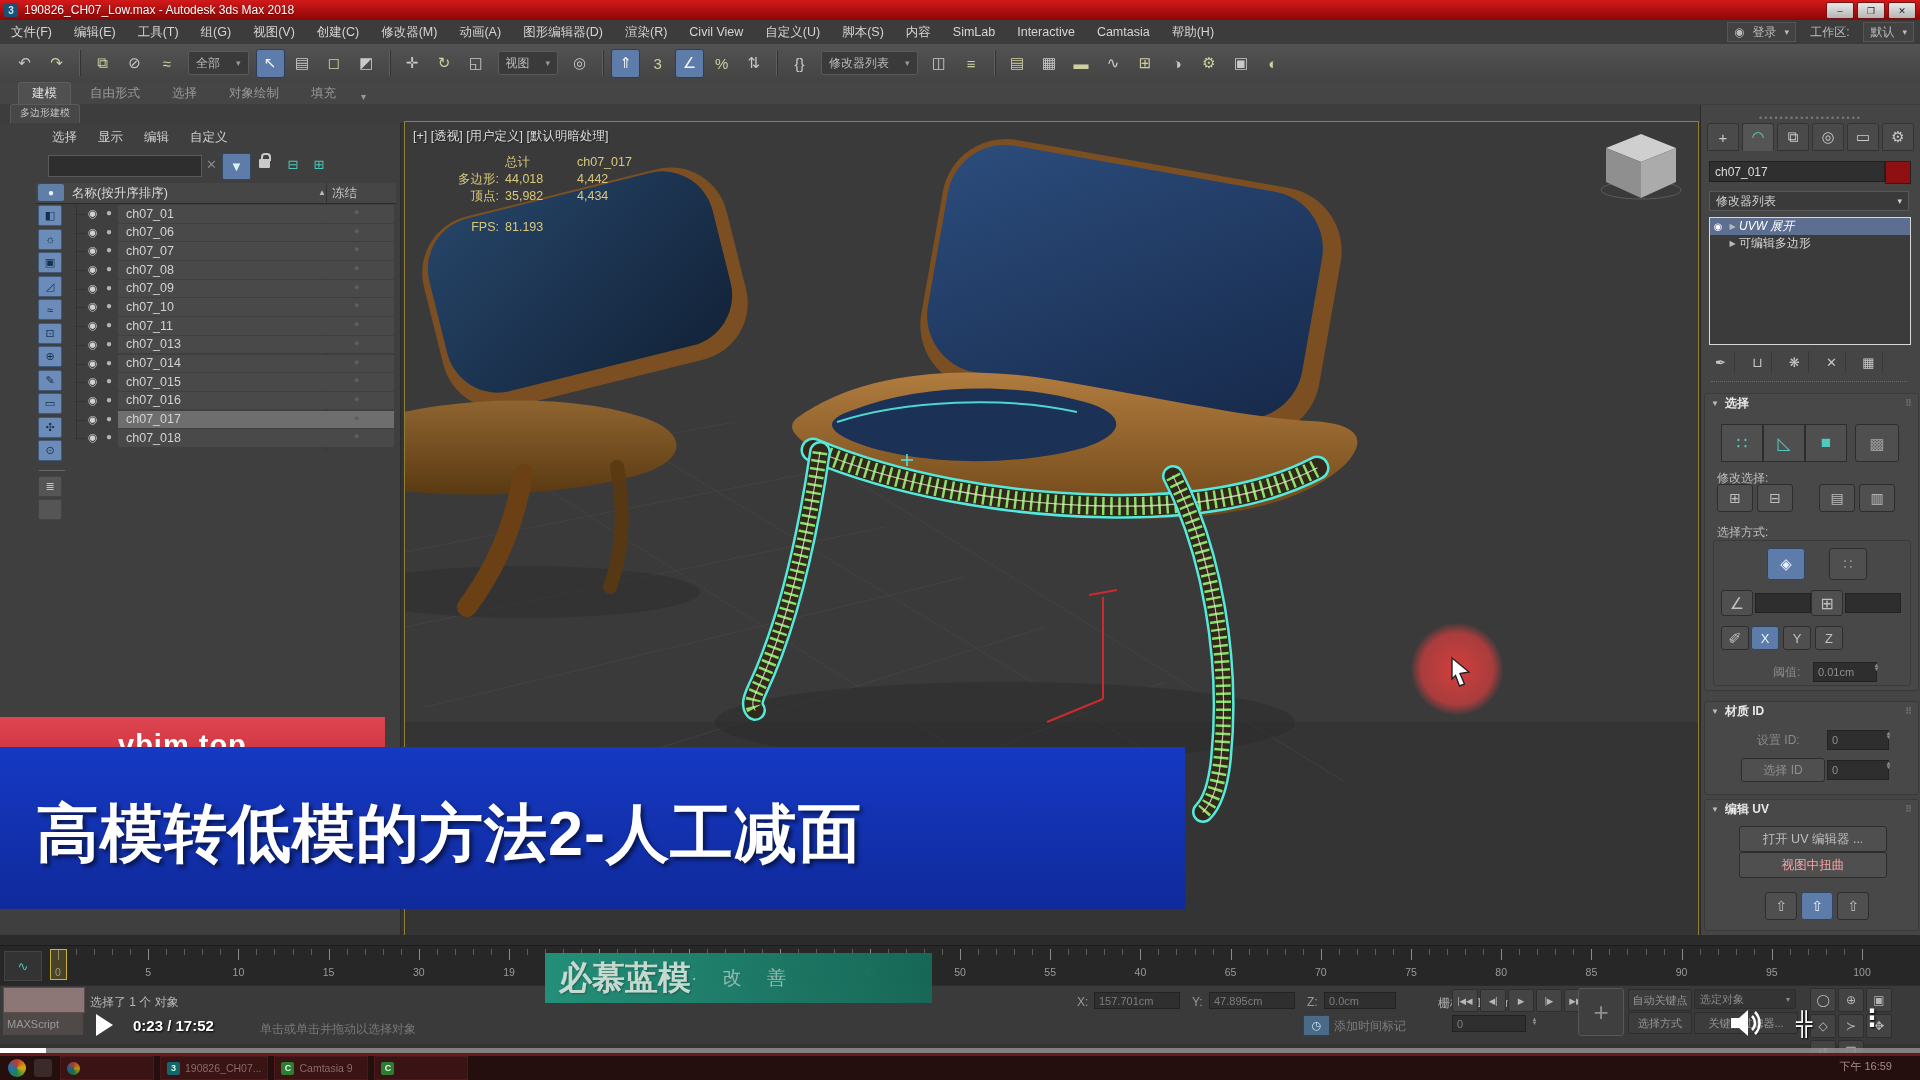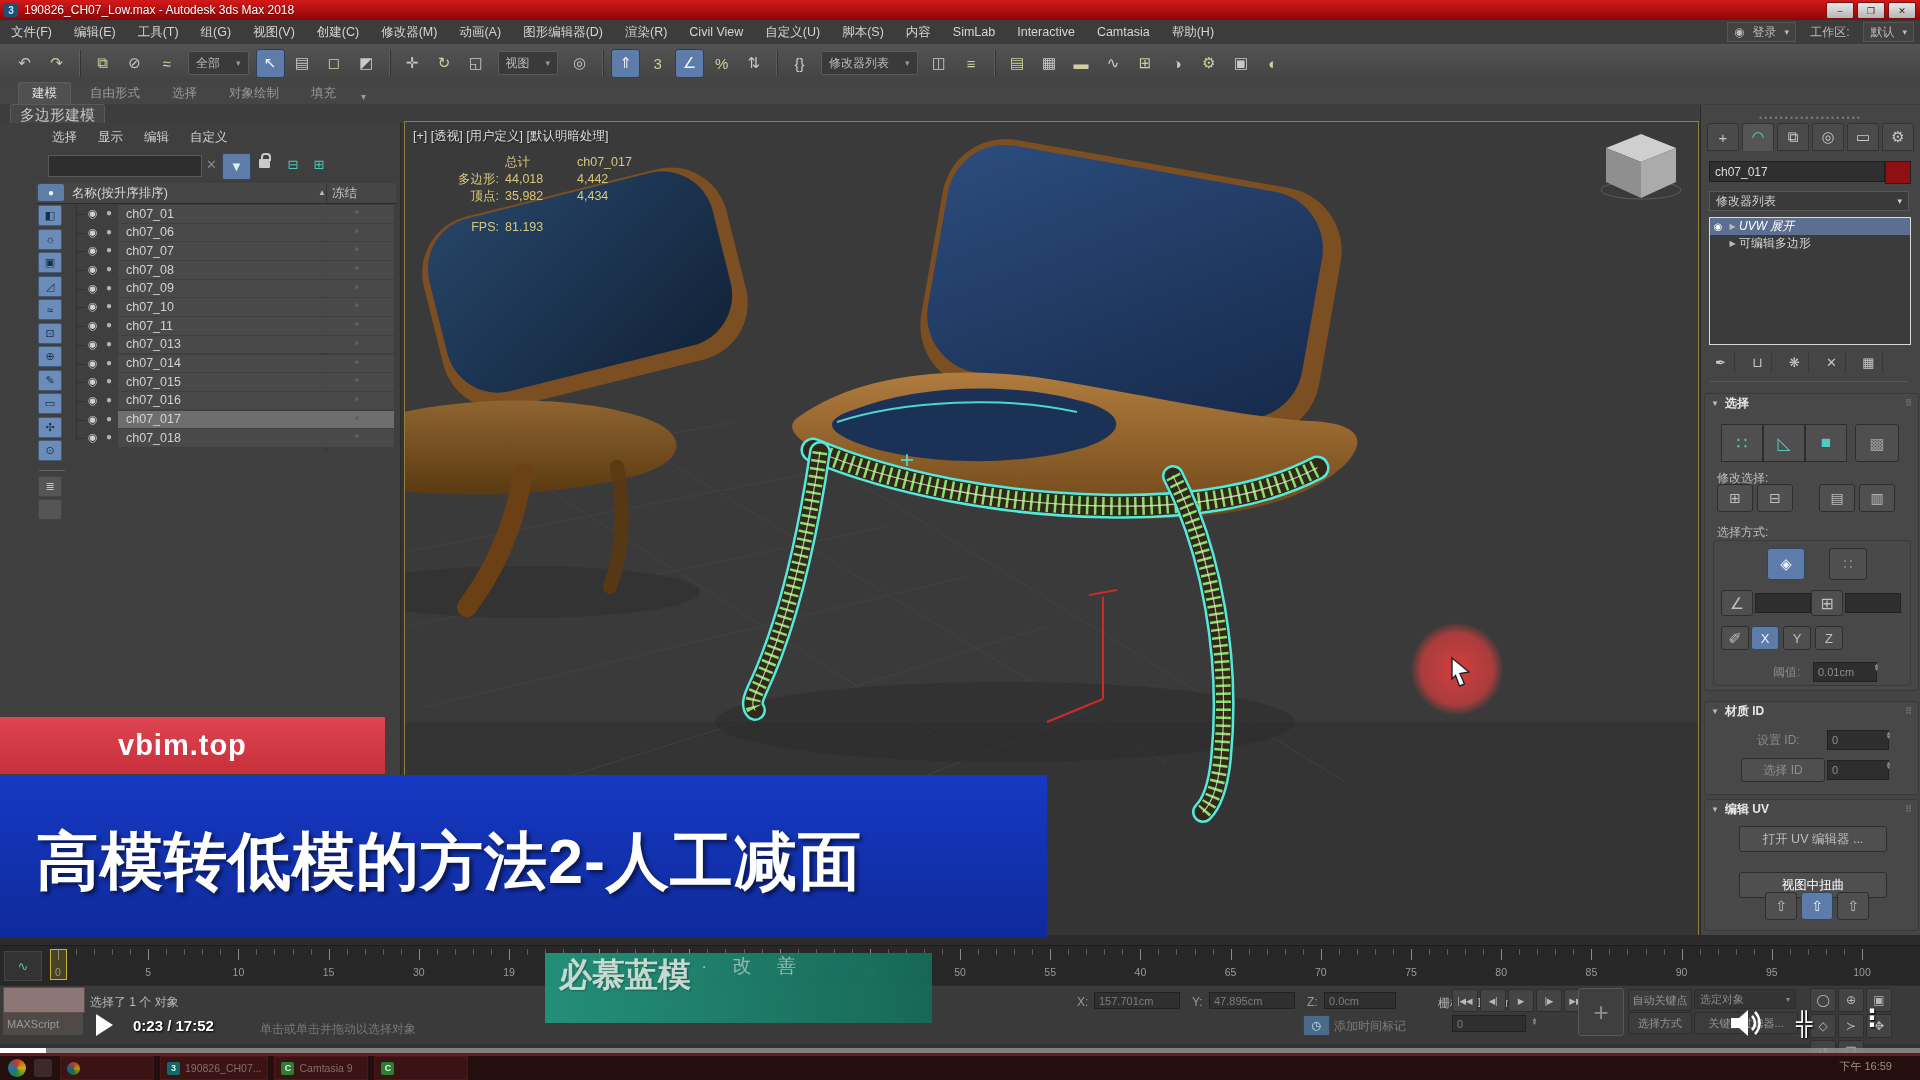--- a/index.html
+++ b/index.html
@@ -25,21 +25,21 @@
   .tbtn.active{background:var(--accent,#5d7ca9);border-color:#2d3f58;color:#eef4fb}
   .tsep{width:1px;height:26px;background:#5e5e5e;margin:0 5px;box-shadow:1px 0 0 #333}
   .tdd{height:22px;background:#3a3a3a;border:1px solid #5a5a5a;color:#bbb;font-size:12px;display:flex;align-items:center;padding:0 7px;gap:16px;margin:0 4px;border-radius:2px}
   .tdd .car{font-size:9px;color:#999}
   
   #ribbonrow{left:0;top:82px;width:1920px;height:22px;background:#454545;display:flex;align-items:flex-end;gap:6px;padding-left:18px;box-sizing:border-box}
   .rtab{font-size:12.5px;color:#9a9a9a;padding:2px 13px}
   .rtab.active{background:#505050;color:#e2e2e2;border:1px solid #5e5e5e;border-bottom:none;border-radius:3px 3px 0 0}
   #rtab-more{color:#999;font-size:10px;padding:2px 6px}
   #subtabrow{left:0;top:104px;width:1920px;height:19px;background:#3d3d3d;border-bottom:1px solid #2f2f2f}
-  #subtab{position:absolute;left:10px;top:0;height:18px;background:#474747;border:1px solid #5a5a5a;border-bottom:none;color:#c5c5c5;font-size:15px;padding:1px 9px;border-radius:3px 3px 0 0}
+  #subtab{position:absolute;left:10px;top:0;height:18px;background:#474747;border:1px solid #5a5a5a;border-bottom:none;color:#c5c5c5;font-size:10px;padding:1px 9px;border-radius:3px 3px 0 0}
   
   #explorer{left:0;top:123px;width:401px;height:812px;background:#3f3f3f;border-right:1px solid #2a2a2a;box-sizing:border-box}
   #exp-menus{position:absolute;left:52px;top:6px;display:flex;gap:21px;color:#cfcfcf;font-size:12.5px}
   #search-field{position:absolute;left:48px;top:32px;width:152px;height:20px;background:#2e2e2e;border:1px solid #5a5a5a;color:#bbb;font-size:12px}
   #search-clear{position:absolute;left:206px;top:34px;color:#888;font-size:13px}
   #filter-btn{position:absolute;left:222px;top:30px;width:27px;height:25px;background:var(--accent,#5d7ca9);border:1px solid #33475f;border-radius:2px;display:flex;align-items:center;justify-content:center;color:#d9f3ee;font-size:13px}
   .lock{position:absolute;left:259px;top:36px;width:11px;height:9px;background:#c9c9c9;border-radius:1px}
   .lock::before{content:"";position:absolute;left:1.5px;top:-6px;width:6px;height:6px;border:2px solid #c9c9c9;border-bottom:none;border-radius:4px 4px 0 0}
   .mini-ic{position:absolute;top:31px;width:22px;height:20px;display:flex;align-items:center;justify-content:center;color:#4cc8b8;font-size:13px}
   #exp-header{position:absolute;left:36px;top:60px;width:360px;height:20px;background:#464646;border-bottom:1px solid #2a2a2a;color:#d8d8d8;font-size:12.5px}
@@ -122,23 +122,23 @@
   .pbk{height:21px;min-width:20px;background:#444;border:1px solid #2e2e2e;border-radius:2px;color:#b8b8b8;font-size:8.5px;display:flex;align-items:center;justify-content:center;padding:0 2px}
   #bigkey{position:absolute;left:1578px;top:2px;width:44px;height:46px;background:#3f3f3f;border:1px solid #575757;border-radius:3px;color:#8f8f8f;font-size:26px;display:flex;align-items:center;justify-content:center}
   .kbtn{position:absolute;height:20px;background:#3c3c3c;border:1px solid #2d2d2d;color:#969696;font-size:11px;display:flex;align-items:center;justify-content:center;border-radius:2px}
   .kdd{position:absolute;height:20px;background:#343434;border:1px solid #2d2d2d;color:#8a8a8a;font-size:11px;display:flex;align-items:center;justify-content:space-between;padding:0 5px;box-sizing:border-box;border-radius:2px}
   #navgrid{position:absolute;left:1810px;top:2px;width:108px;display:flex;flex-wrap:wrap;gap:2px}
   .navbtn{width:24px;height:22px;background:#434343;border:1px solid #2e2e2e;border-radius:2px;color:#b5b5b5;font-size:12px;display:flex;align-items:center;justify-content:center}
   #timetag-btn{position:absolute;left:1303px;top:29px;width:25px;height:19px;background:#4a6a8a;border:1px solid #2e4256;color:#cfe0ee;font-size:11px;display:flex;align-items:center;justify-content:center}
   
   #banner-red{left:0;top:717px;width:385px;height:57px;background:linear-gradient(#de4550,#c72f3a);display:flex;align-items:center}
   #logo-text{margin-left:118px;color:#fff;font-size:29px;font-weight:bold;letter-spacing:1px}
-  #banner-blue{left:0;top:775px;width:1047px;height:162px;background:linear-gradient(#1639c4,#0f2a9b)}
+  #banner-blue{left:0;top:747px;width:1185px;height:162px;background:linear-gradient(#1639c4,#0f2a9b)}
   #title-text{position:absolute;left:36px;top:44px;color:#fff;font-size:63px;font-weight:bold;letter-spacing:1px;text-shadow:3px 3px 4px rgba(0,0,0,.55);white-space:nowrap}
-  #watermark{left:545px;top:953px;width:387px;height:70px;background:linear-gradient(100deg,#23957d,#176a58);display:flex;gap:10px;opacity:.95}
+  #watermark{left:545px;top:953px;width:387px;height:50px;background:linear-gradient(100deg,#23957d,#176a58);display:flex;align-items:center;gap:0;opacity:.95}
   #wm-main{margin-left:14px;font-size:33px;font-weight:bold;color:#cfe3da;text-shadow:1px 1px 2px rgba(0,0,0,.3)}
   #wm-rest{font-size:19px;letter-spacing:10px;color:#c2d8d0;opacity:.75}
   #gapstrip{left:0;top:935px;width:1920px;height:10px;background:#2b2b2b}
   
   #cursor-spot{left:1411px;top:623px;width:92px;height:92px;border-radius:50%;
      background:radial-gradient(circle,rgba(228,62,62,.9) 0%,rgba(228,62,62,.65) 55%,rgba(228,62,62,0) 72%)}
   
   #vp-play{left:96px;top:1014px;width:0;height:0;border-left:17px solid #fff;border-top:11px solid transparent;border-bottom:11px solid transparent}
   #vp-time{left:133px;top:1017px;color:#fff;font-size:15px;font-weight:bold;text-shadow:1px 1px 2px #000}
   #vp-speaker{left:1728px;top:1006px}
@@ -619,21 +619,21 @@
     <div class="pspin" style="left:178px;top:59px">▲<br>▼</div>
   </div>
 
   <div class="rollout" style="top:694px;height:130px">
     <div class="ro-header">
       <span class="car">▼</span>
       <span>编辑 UV</span>
       <span class="drag">⠿</span>
     </div>
     <div class="pbtn" style="left:34px;top:26px;width:146px;height:24px;font-size:12.5px">打开 UV 编辑器 ...</div>
-    <div class="pbtn" style="left:34px;top:72px;width:146px;height:24px;font-size:12.5px;color:#ffffff">视图中扭曲</div>
+    <div class="pbtn" style="left:34px;top:52px;width:146px;height:24px;font-size:12.5px;color:#fca5a5">视图中扭曲</div>
     <div id="uvmap-btns" style="position:absolute;left:60px;top:92px;display:flex;gap:4px">
         <div class="pbtn" style="position: static; width: 30px; height: 26px; font-size: 14px;">⇧</div>
         <div class="pbtn activeb" style="position: static; width: 30px; height: 26px; font-size: 14px;">⇧</div>
         <div class="pbtn" style="position: static; width: 30px; height: 26px; font-size: 14px;">⇧</div>
       </div>
   </div>
 </div>
 
 <div id="timelinebar" class="p">
   <div id="tl-icon">∿</div>

